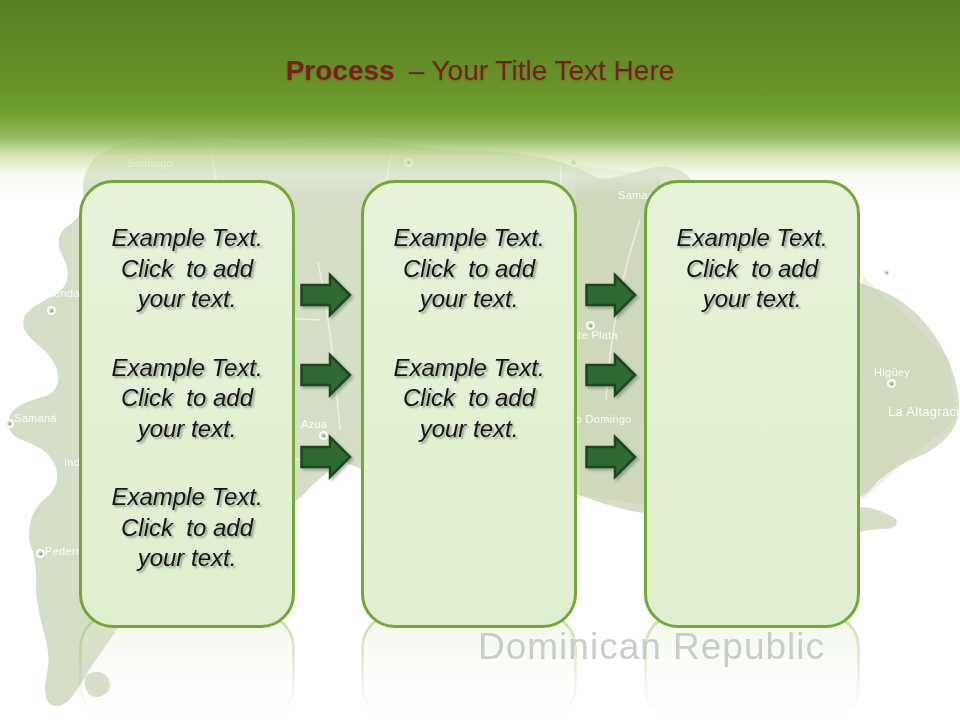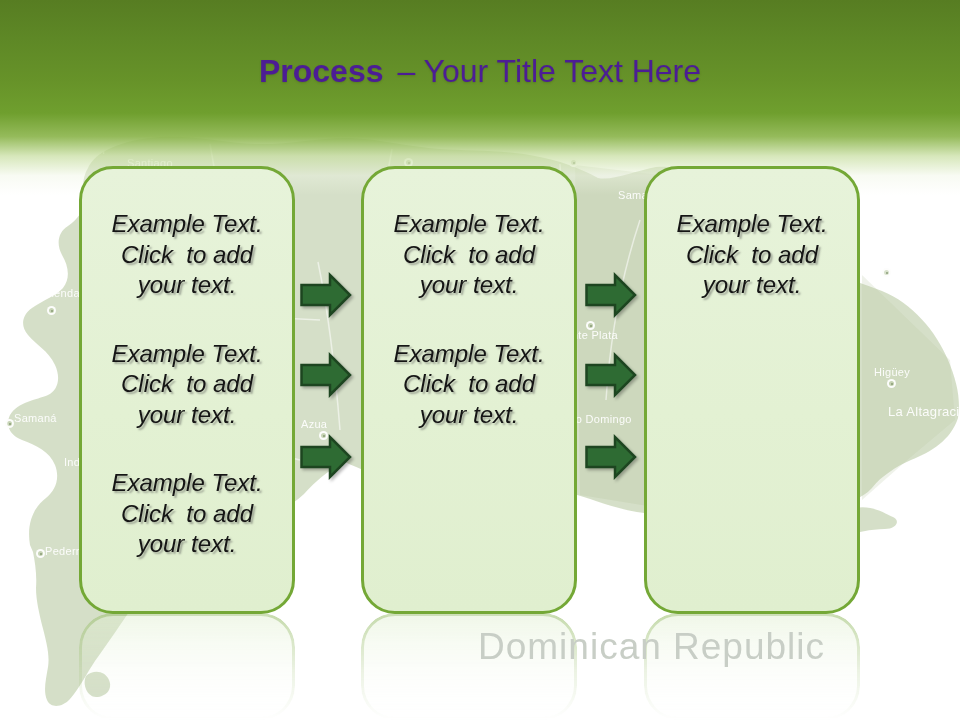--- a/index.html
+++ b/index.html
@@ -25,36 +25,36 @@
   
   .header-band{
     position:absolute; left:0; top:0; width:100%; height:195px; z-index:2;
     background:linear-gradient(180deg,
       #577d22 0%, #5e8826 20%, #679329 42%, #6f9f2e 58%,
       rgba(140,181,77,0.92) 70%, rgba(199,222,160,0.72) 80%,
       rgba(238,245,226,0.42) 90%, rgba(255,255,255,0) 100%);
   }
   .slide-title{
     position:absolute; left:0; top:52px; width:100%; text-align:center; z-index:3;
-    color:#4c1d95; font-size:32px; line-height:38px;
+    color:#7f1d1d; font-size:28px; line-height:38px;
     text-shadow:0 1px 2px rgba(60,90,20,0.35);
   }
   .slide-title .t-bold{font-weight:700; margin-right:14px;}
   .slide-title .t-rest{font-weight:400;}
 
   
   .watermark{
     position:absolute; left:478px; top:626px; z-index:3;
     font-size:37px; font-weight:400; letter-spacing:1px;
     color:#c8cec6; white-space:nowrap;
   }
 
   
   .pbox{
-    position:absolute; top:166px; width:216px; height:448px; box-sizing:border-box;
+    position:absolute; top:180px; width:216px; height:448px; box-sizing:border-box;
     border:3.5px solid #74a836; border-radius:34px; z-index:4;
     background:linear-gradient(180deg,#e7f3da 0%,#e3f1d3 55%,#e0efcf 100%);
   }
   .pbox-1{left:79px;} .pbox-2{left:361px;} .pbox-3{left:644px;}
   .box-text{padding-top:40px; text-align:center;}
   .box-par{margin:0 0 38px 0; font-style:italic; font-size:24px; line-height:30.5px;
     color:#151515; text-shadow:2px 2px 2px rgba(70,70,70,0.45);}
   .box-line{white-space:pre;}
 
   

